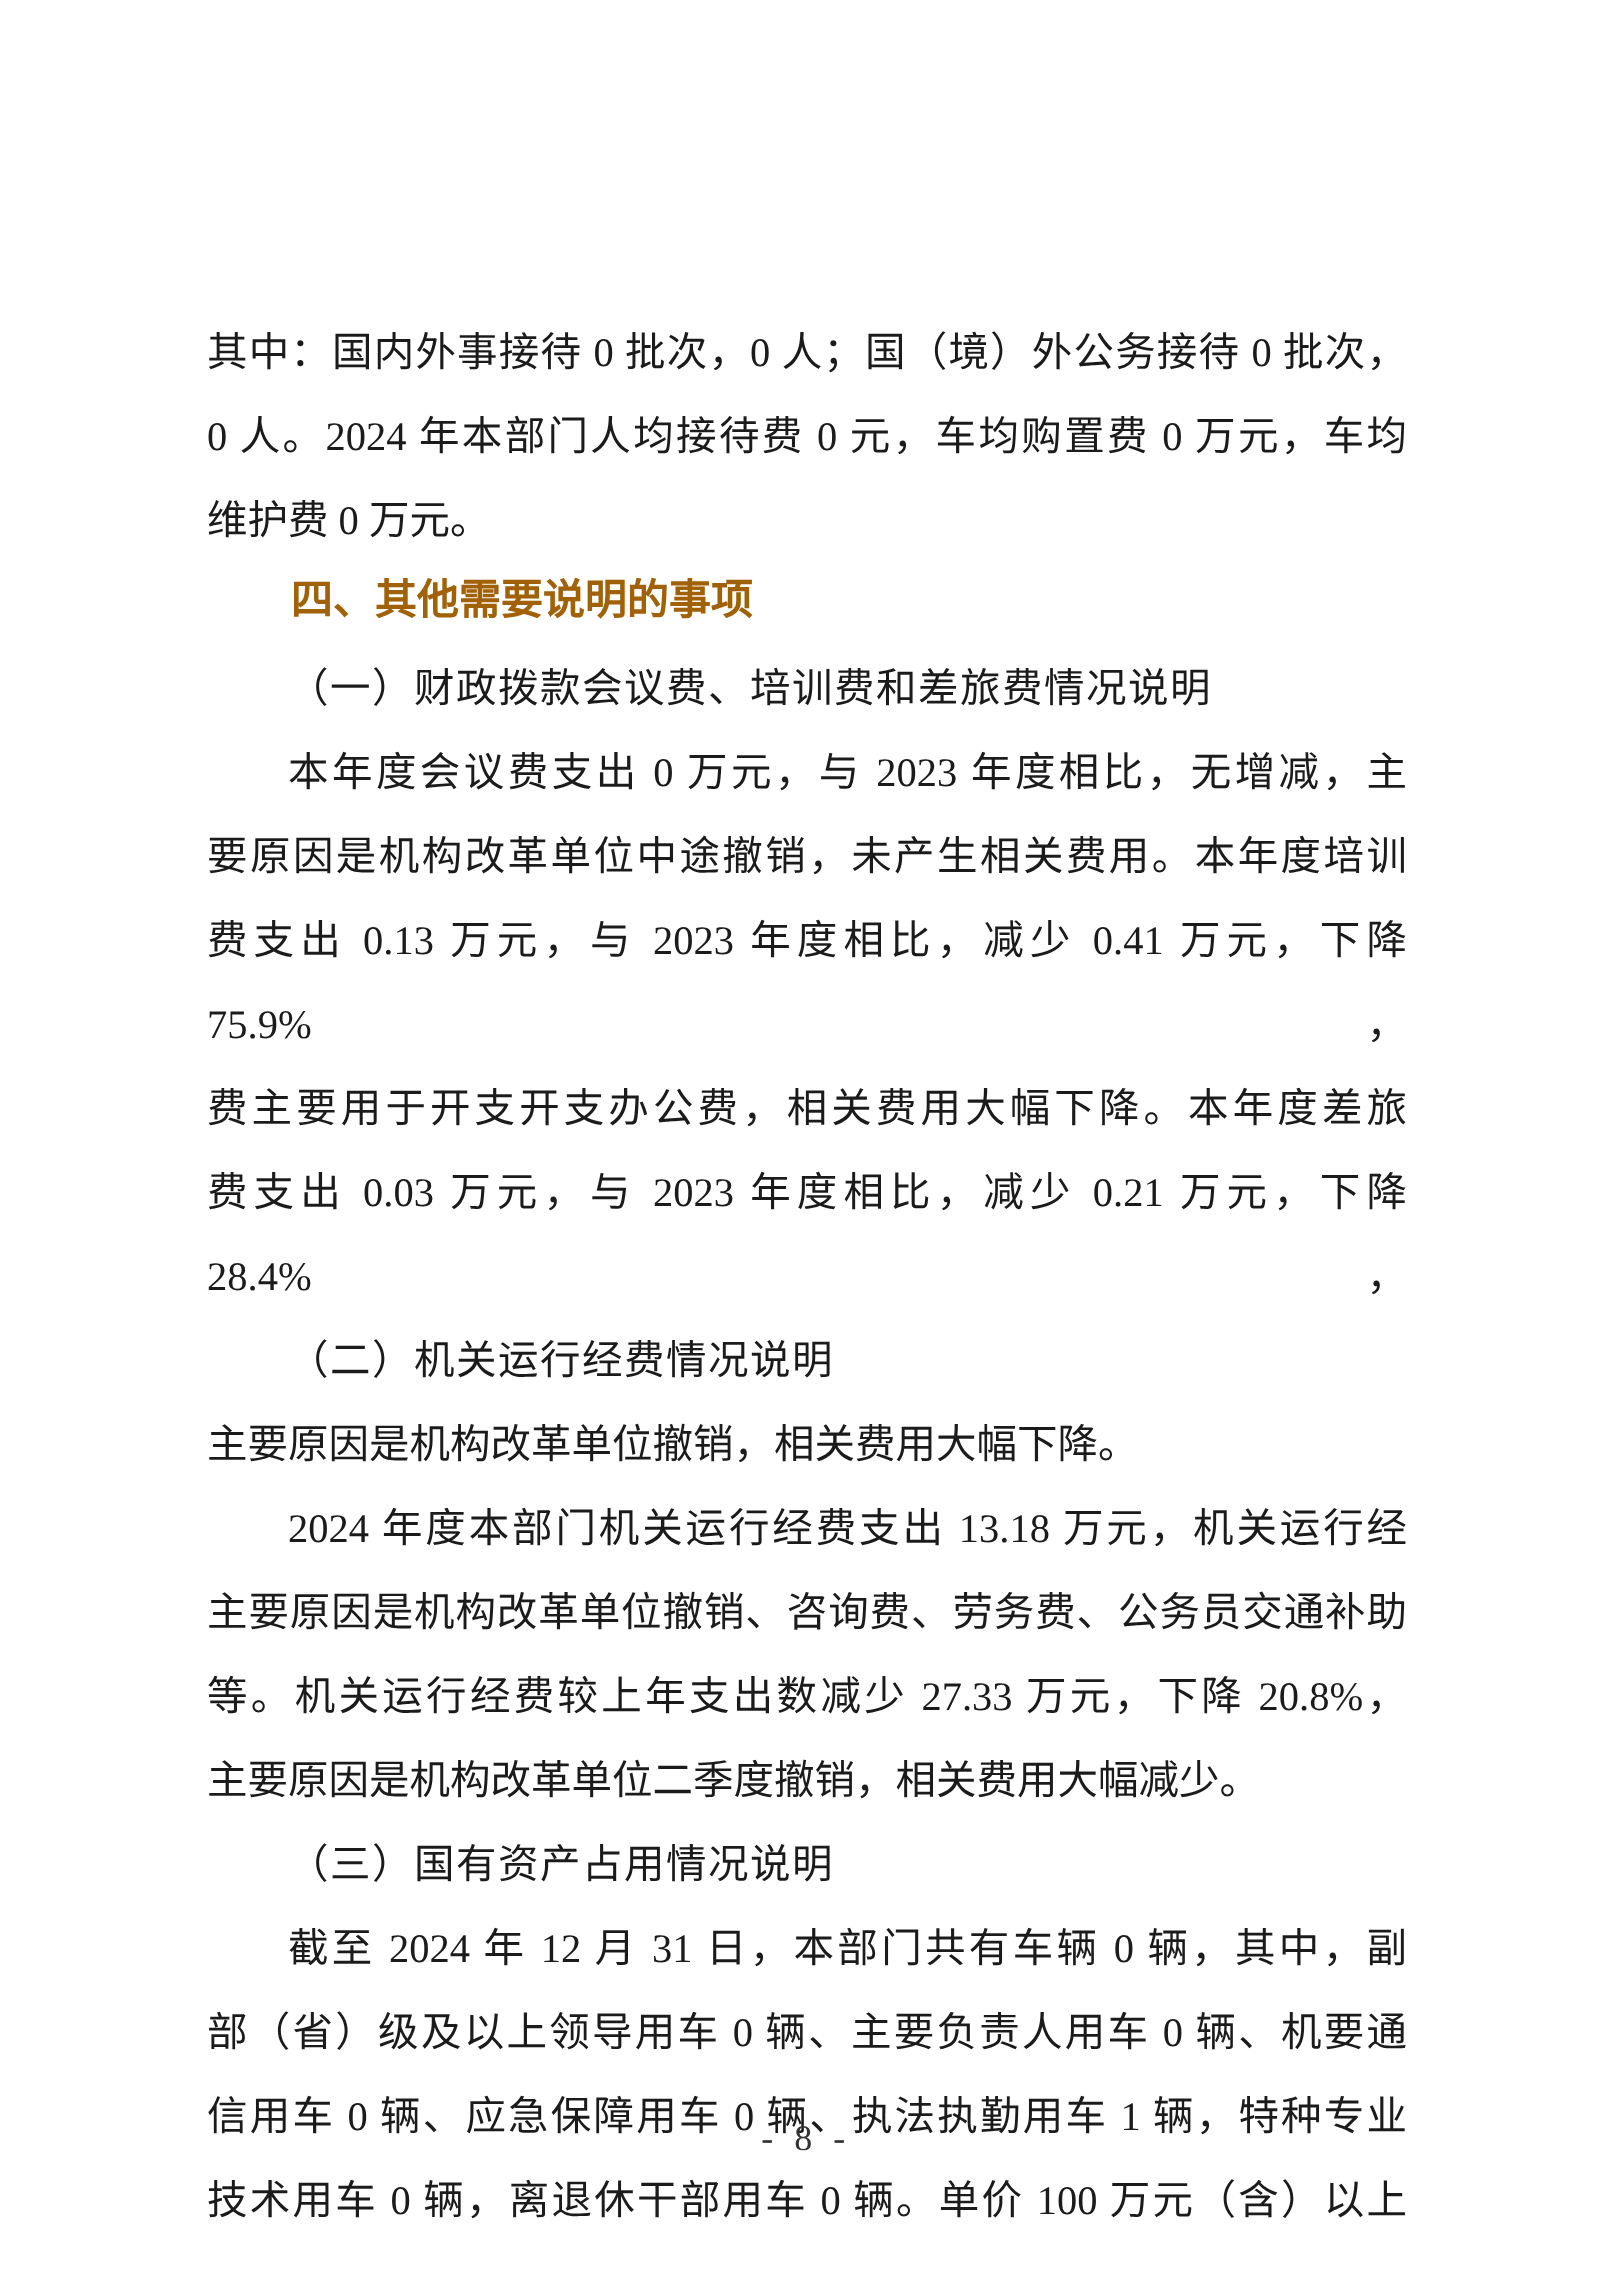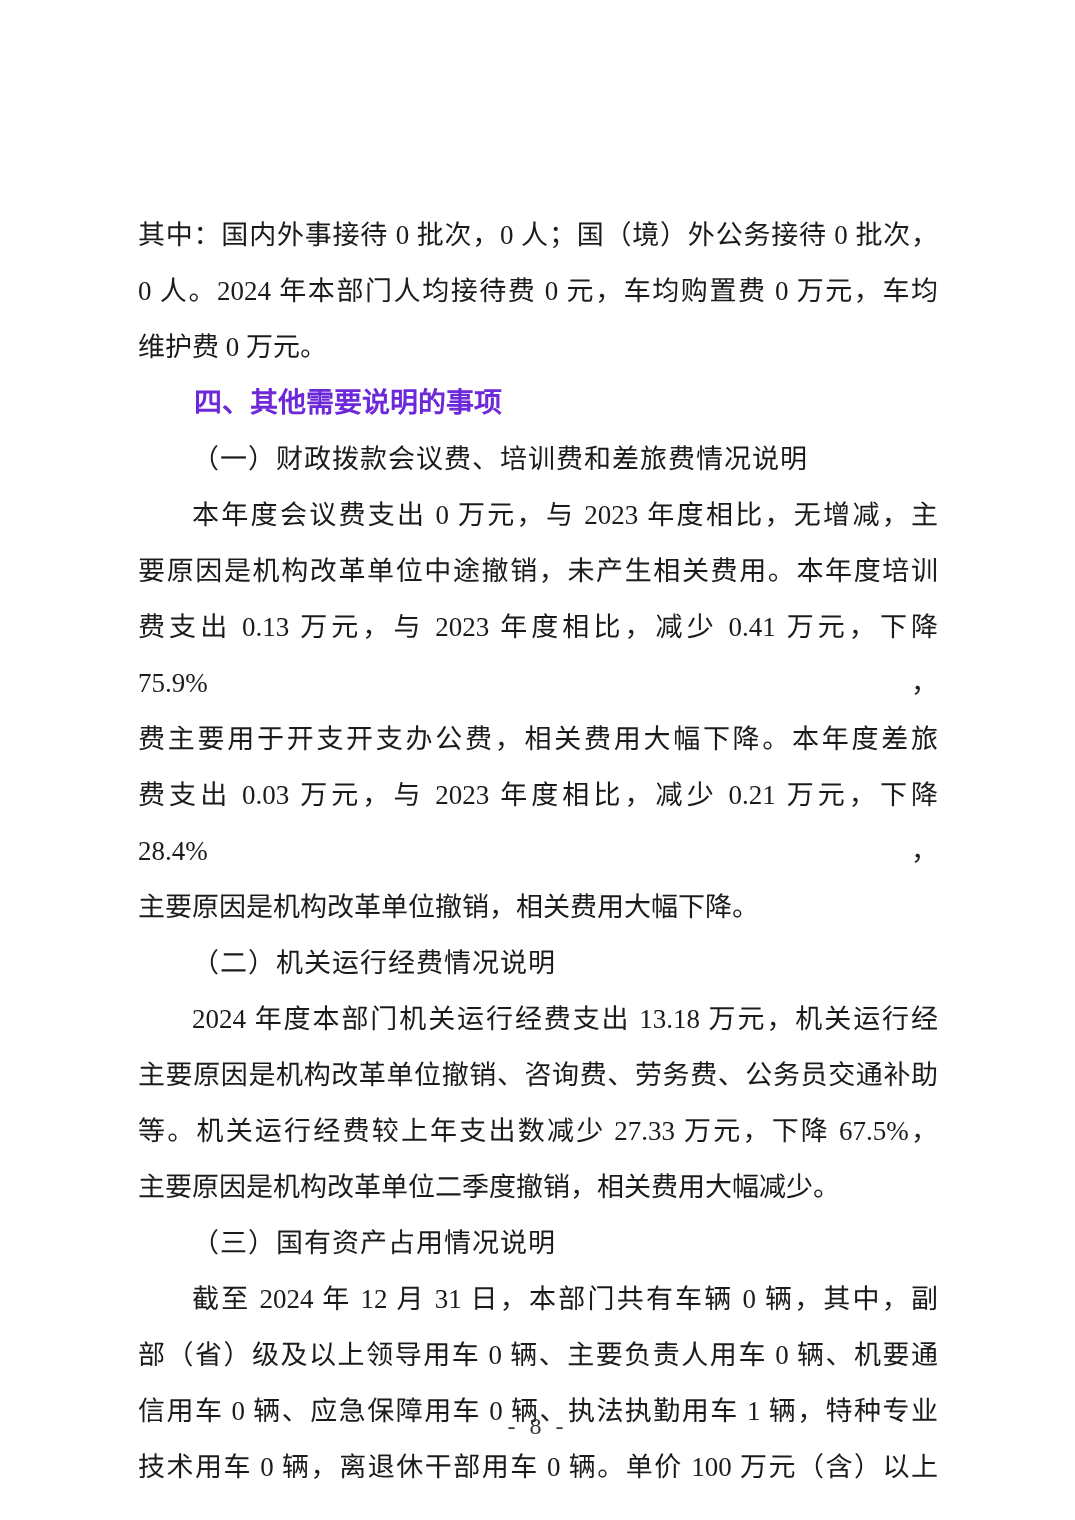--- a/index.html
+++ b/index.html
@@ -32,24 +32,24 @@
   .j {
     text-align: justify;
     text-align-last: justify;
   }
   
   .ind {
     text-indent: 2em;
   }
   
   .h1 {
-    font-family: Liberation Serif, serif;
+    font-family: Liberation Mono, monospace;
     font-weight: 700;
     font-size: 28px;
-    color: #6d28d9;
+    color: #a16207;
   }
   
   .h2 {
     font-family: Liberation Sans, sans-serif;
     letter-spacing: 1px;
   }
   .footer {
     position: absolute;
     left: 0;
     right: 0;
@@ -71,25 +71,25 @@
     <div class="ln j">其中：国内外事接待 0 批次，0 人；国（境）外公务接待 0 批次，</div>
     <div class="ln j">0 人。2024 年本部门人均接待费 0 元，车均购置费 0 万元，车均</div>
     <div class="ln">维护费 0 万元。</div>
     <div class="ln h1 ind">四、其他需要说明的事项</div>
     <div class="ln h2 ind">（一）财政拨款会议费、培训费和差旅费情况说明</div>
     <div class="ln j ind">本年度会议费支出 0 万元，与 2023 年度相比，无增减，主</div>
     <div class="ln j">要原因是机构改革单位中途撤销，未产生相关费用。本年度培训</div>
     <div class="ln j">费支出 0.13 万元，与 2023 年度相比，减少 0.41 万元，下降 75.9%，</div>
     <div class="ln j">费主要用于开支开支办公费，相关费用大幅下降。本年度差旅</div>
     <div class="ln j">费支出 0.03 万元，与 2023 年度相比，减少 0.21 万元，下降 28.4%，</div>
+    <div class="ln h2 ind">（二）机关运行经费情况说明</div>
     <div class="ln">主要原因是机构改革单位撤销，相关费用大幅下降。</div>
-    <div class="ln h2 ind">（二）机关运行经费情况说明</div>
     <div class="ln j ind">2024 年度本部门机关运行经费支出 13.18 万元，机关运行经</div>
     <div class="ln j">主要原因是机构改革单位撤销、咨询费、劳务费、公务员交通补助</div>
-    <div class="ln j">等。机关运行经费较上年支出数减少 27.33 万元，下降 67.5%，</div>
+    <div class="ln j">等。机关运行经费较上年支出数减少 27.33 万元，下降 20.8%，</div>
     <div class="ln">主要原因是机构改革单位二季度撤销，相关费用大幅减少。</div>
     <div class="ln h2 ind">（三）国有资产占用情况说明</div>
     <div class="ln j ind">截至 2024 年 12 月 31 日，本部门共有车辆 0 辆，其中，副</div>
     <div class="ln j">部（省）级及以上领导用车 0 辆、主要负责人用车 0 辆、机要通</div>
     <div class="ln j">信用车 0 辆、应急保障用车 0 辆、执法执勤用车 1 辆，特种专业</div>
     <div class="ln j">技术用车 0 辆，离退休干部用车 0 辆。单价 100 万元（含）以上</div>
   </div>
 
   <div class="footer">- 8 -</div>
 

